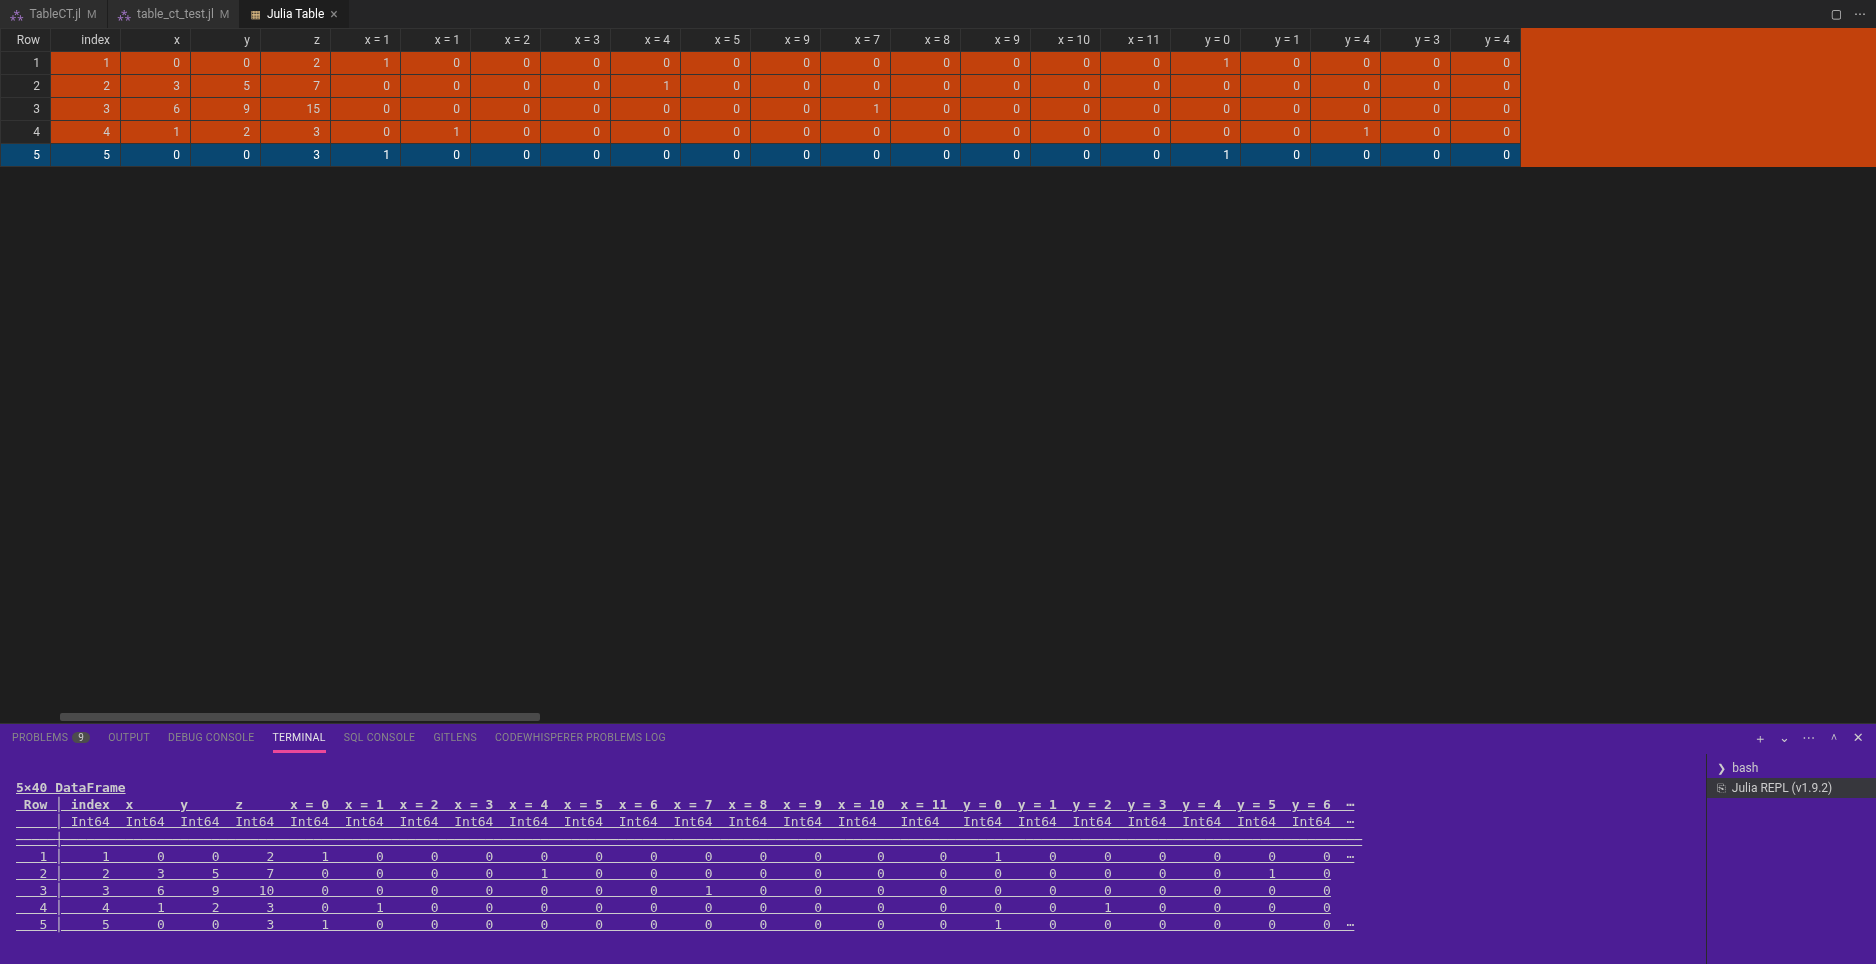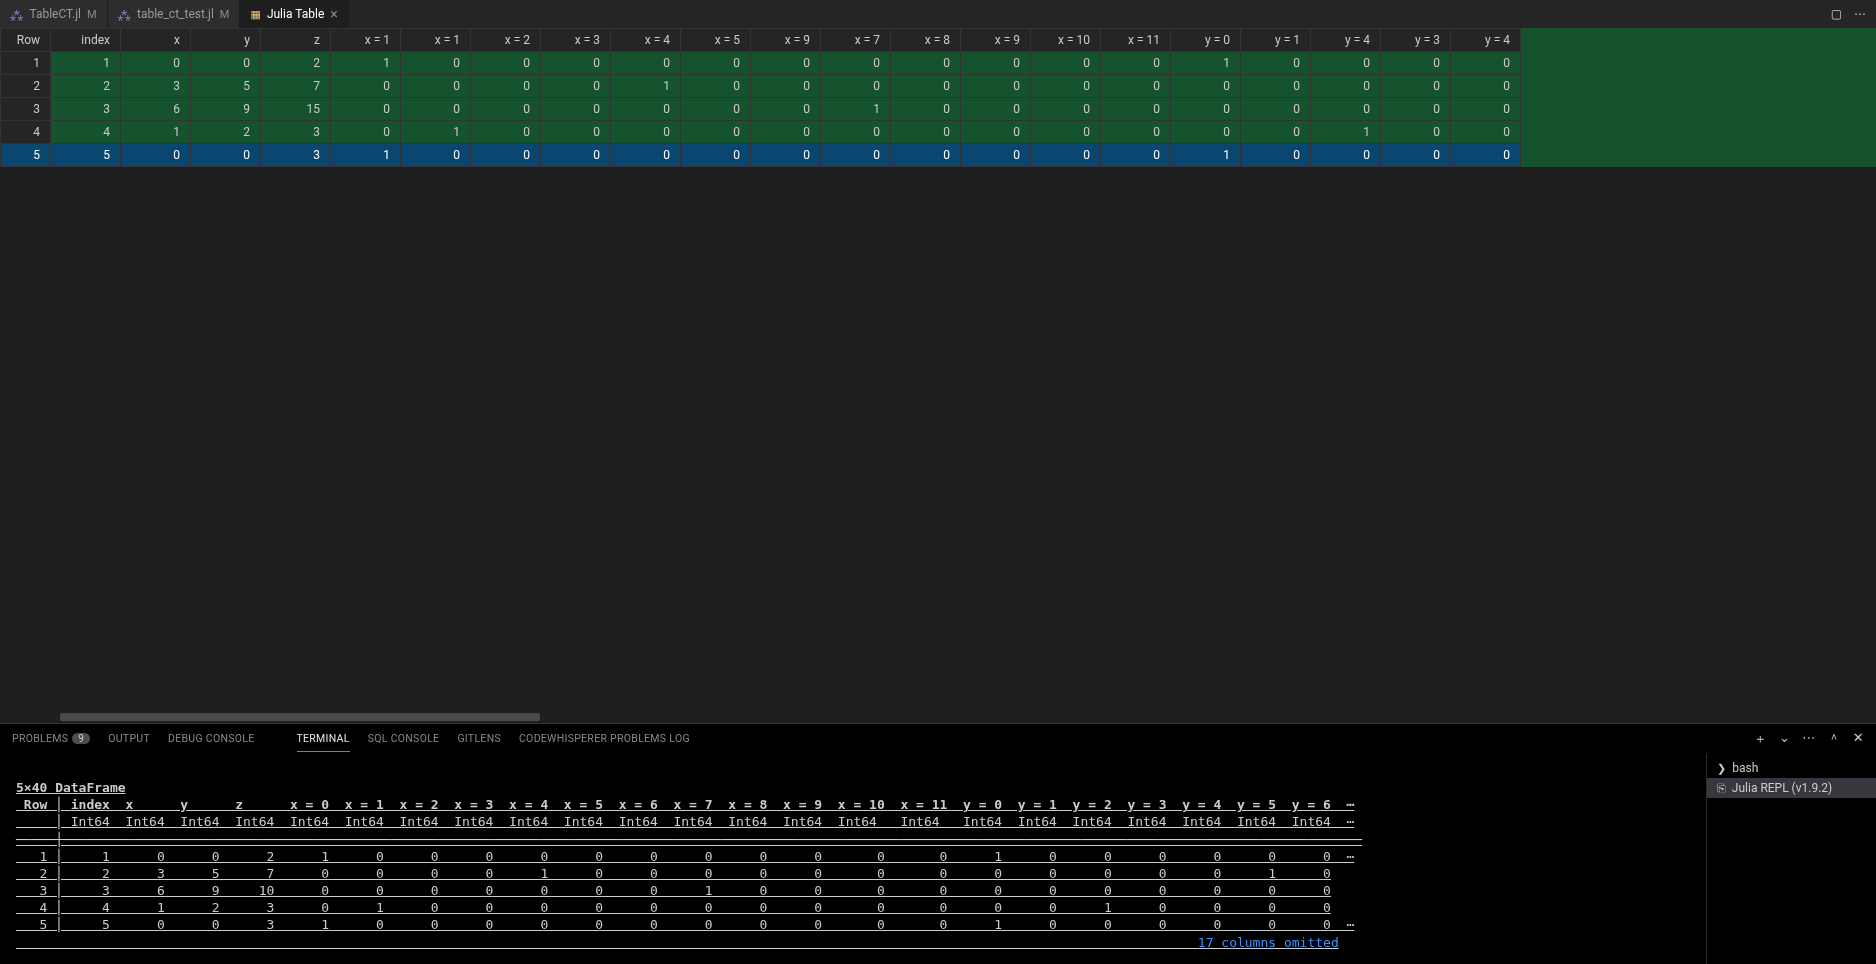--- a/index.html
+++ b/index.html
@@ -45,21 +45,21 @@
     gap: 12px;
     padding-right: 10px;
     color: #cccccc;
   }
   .tabs-right span { cursor: pointer; }
 
   
   .table-viewport {
     flex: 0 0 auto;
     overflow: auto;
-    background: #14532d;
+    background: #c2410c;
   }
   table.data-table {
     border-collapse: collapse;
     font-size: 12px;
     color: #cccccc;
   }
   table.data-table th, table.data-table td {
     border: 1px solid #333333;
     padding: 4px 10px;
     text-align: right;
@@ -90,36 +90,36 @@
     width: 480px;
     height: 8px;
     background: #4a4a4a;
     border-radius: 2px;
   }
 
   
   .panel {
     flex: 0 0 auto;
     border-top: 1px solid #333333;
-    background: #000000;
+    background: #4c1d95;
     display: flex;
     flex-direction: column;
   }
   .panel-tabs {
     display: flex;
     align-items: center;
     height: 30px;
     padding: 0 12px;
     gap: 18px;
     font-size: 10.5px;
     color: #888888;
     letter-spacing: 0.3px;
   }
   .panel-tab { cursor: pointer; padding: 6px 0; }
-  .panel-tab.active { color: #e6e6e6; border-bottom: 1px solid #ec4899; margin-left: 24px; }
+  .panel-tab.active { color: #e6e6e6; border-bottom: 3px solid #ec4899; }
   .panel-tab .badge {
     background: #4d4d4d;
     color: #ccc;
     border-radius: 8px;
     padding: 0 6px;
     font-size: 10px;
     margin-left: 4px;
   }
   .panel-right {
     margin-left: auto;
@@ -372,21 +372,21 @@
     <div class="terminal">
 <span class="hdr">5×40 DataFrame</span>
 <span class="hdr"> Row │ index  x      y      z      x = 0  x = 1  x = 2  x = 3  x = 4  x = 5  x = 6  x = 7  x = 8  x = 9  x = 10  x = 11  y = 0  y = 1  y = 2  y = 3  y = 4  y = 5  y = 6  ⋯</span>
 <span>     │ Int64  Int64  Int64  Int64  Int64  Int64  Int64  Int64  Int64  Int64  Int64  Int64  Int64  Int64  Int64   Int64   Int64  Int64  Int64  Int64  Int64  Int64  Int64  ⋯</span>
 <span>─────┼──────────────────────────────────────────────────────────────────────────────────────────────────────────────────────────────────────────────────────────────────────</span>
 <span id="term-rows">   1 │     1      0      0      2      1      0      0      0      0      0      0      0      0      0       0       0      1      0      0      0      0      0      0  ⋯
    2 │     2      3      5      7      0      0      0      0      1      0      0      0      0      0       0       0      0      0      0      0      0      1      0
    3 │     3      6      9     10      0      0      0      0      0      0      0      1      0      0       0       0      0      0      0      0      0      0      0
    4 │     4      1      2      3      0      1      0      0      0      0      0      0      0      0       0       0      0      0      1      0      0      0      0
    5 │     5      0      0      3      1      0      0      0      0      0      0      0      0      0       0       0      1      0      0      0      0      0      0  ⋯
-</span><span class="hl">                                                                                                                                                       17 columns omitted</span>
+</span>
 
  </div>
     <div class="term-sidebar" id="term-list">
         <div class="term-item">
           <span class="term-icon">❯</span>
           <span>bash</span>
         </div>
         <div class="term-item active">
           <span class="term-icon">⎘</span>
           <span>Julia REPL (v1.9.2)</span>

